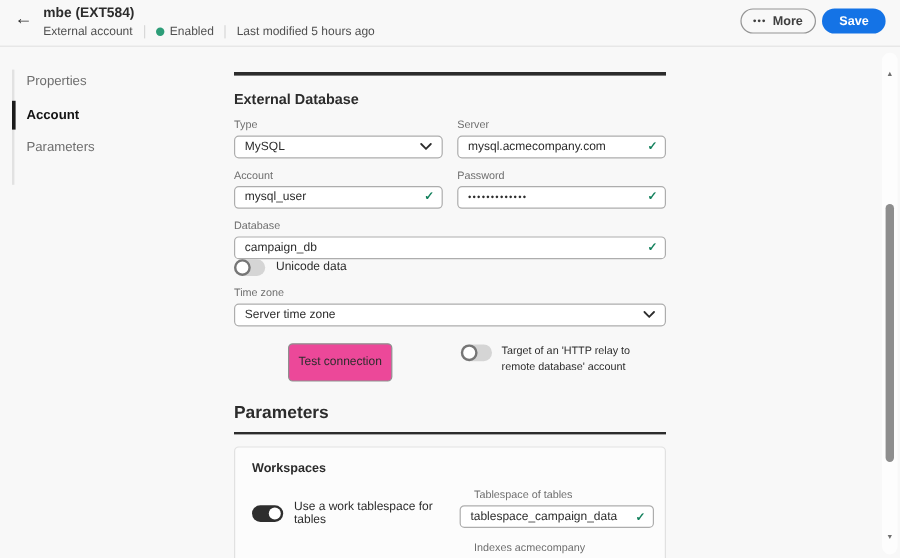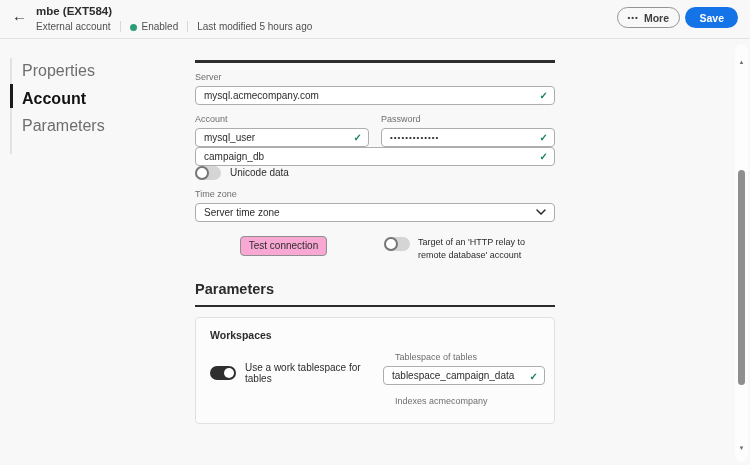--- a/index.html
+++ b/index.html
@@ -20,21 +20,21 @@
   .status-dot { width:7px; height:7px; border-radius:50%; background:#2d9d78; display:inline-block; margin-right:5px; vertical-align:-1px; }
   .btn { display:flex; align-items:center; justify-content:center; height:21px; border-radius:13px; font-size:10.5px; font-weight:bold; cursor:pointer; }
   .btn-more { position:absolute; right:70px; top:7px; padding:0 10px; border:1.5px solid #949494; color:#3f3f3f; background:transparent; gap:5px; }
   .btn-more .dots { font-size:8px; letter-spacing:1px; line-height:10px; }
   .btn-save { position:absolute; right:12px; top:7px; padding:0 14px; background:#1473e6; color:#fff; border:none; }
 
   
   .sidebar { position:absolute; left:0; top:40px; width:180px; }
   .side-rail { position:absolute; left:10px; top:18px; width:2px; height:96px; background:#e2e2e2; }
   .side-rail-active { position:absolute; left:10px; top:44px; width:2.5px; height:24px; background:#1b1b1b; }
-  .side-item { position:absolute; left:22px; font-size:16px; color:#6e6e6e; cursor:pointer; }
+  .side-item { position:absolute; left:22px; font-size:11px; color:#6e6e6e; cursor:pointer; }
   .side-item.active { color:#131313; font-weight:bold; }
 
   
   .main { position:absolute; left:195px; top:52px; width:360px; }
   .rule { height:2.5px; background:#2c2c2c; }
   .rule-top { margin-top:8px; }
   .sec-heading { font-size:12px; font-weight:bold; margin-top:13px; }
 
   .grid-row { display:flex; gap:12px; }
   .field { flex:1; min-width:0; }
@@ -50,21 +50,21 @@
   .toggle.off { background:#d5d5d5; }
   .toggle.off .knob { position:absolute; left:0; top:0; width:14px; height:14px; border-radius:50%; background:#fff; border:2px solid #767676; }
   .toggle.on { background:#2e2e2e; }
   .toggle.on .knob { position:absolute; right:2px; top:2px; width:10px; height:10px; border-radius:50%; background:#fff; }
   .toggle-row { display:flex; align-items:center; gap:9px; margin-top:0; }
   .toggle-label { font-size:10px; color:#2c2c2c; }
 
   
   .actions { display:flex; gap:12px; margin-top:14px; align-items:flex-start; }
   .actions-left { flex:1; display:flex; justify-content:center; }
-  .btn-test { height:20px; padding:0 8px; border:1px solid #8f8f8f; border-radius:4px; background:#f9a8d4; font-size:10px; color:#2c2c2c; cursor:pointer; font-family:"Liberation Sans", sans-serif; }
+  .btn-test { height:32px; padding:0 8px; border:1px solid #8f8f8f; border-radius:4px; background:#ec4899; font-size:10px; color:#2c2c2c; cursor:pointer; font-family:"Liberation Sans", sans-serif; }
   .relay { width:171px; flex-shrink:0; display:flex; gap:8px; align-items:flex-start;justify-content:space-between; }
   .relay .toggle { margin-top:1px; }
   .relay-text { font-size:9px; line-height:13.5px; color:#2c2c2c; }
 
   
   .params-heading { font-size:14.5px; font-weight:600; margin-top:18px; }
   .rule-params { margin-top:8px; }
 
   .card { border:1px solid #e1e1e1; border-radius:4px; background:#fcfcfc; padding:11px 9px 13px 14px; }
   .card-ws { margin-top:10px; }
@@ -104,22 +104,36 @@
 <div class="sidebar">
   <div class="side-rail"></div>
   <div class="side-rail-active"></div>
   <div class="side-item" style="top:22px">Properties</div>
   <div class="side-item active" style="top:50px">Account</div>
   <div class="side-item" style="top:77px">Parameters</div>
 </div>
 
 <div class="main">
   <div class="rule rule-top"></div>
+  <div class="sec-heading">External Database</div>
 
   <div class="grid-row">
+    <div class="field">
+      <span class="flabel">Type</span>
+      <div class="control-wrap">
+        <div class="control">
+          <span>MySQL</span>
+          <span class="chev-icon">
+            <svg width="10" height="6" viewBox="0 0 10 6">
+                <path d="M1 1l4 4 4-4" stroke="#2c2c2c" stroke-width="1.5" fill="none" stroke-linecap="round"></path>
+              </svg>
+          </span>
+        </div>
+      </div>
+    </div>
     <div class="field">
       <span class="flabel">Server</span>
       <div class="control-wrap">
         <input class="control" value="mysql.acmecompany.com" style="">
         <span class="check-icon">✓</span>
       </div>
     </div>
   </div>
 
   <div class="grid-row">
@@ -133,20 +147,21 @@
     <div class="field">
       <span class="flabel">Password</span>
       <div class="control-wrap">
         <input class="control" style="font-size: 8px; letter-spacing: 1px;" value="•••••••••••••">
         <span class="check-icon">✓</span>
       </div>
     </div>
   </div>
 
   <div class="field">
+    <span class="flabel">Database</span>
     <div class="control-wrap">
       <input class="control" value="campaign_db" style="">
       <span class="check-icon">✓</span>
     </div>
   </div>
 
   <div class="toggle-row">
     <div class="toggle off">
         <div class="knob"></div>
       </div>

